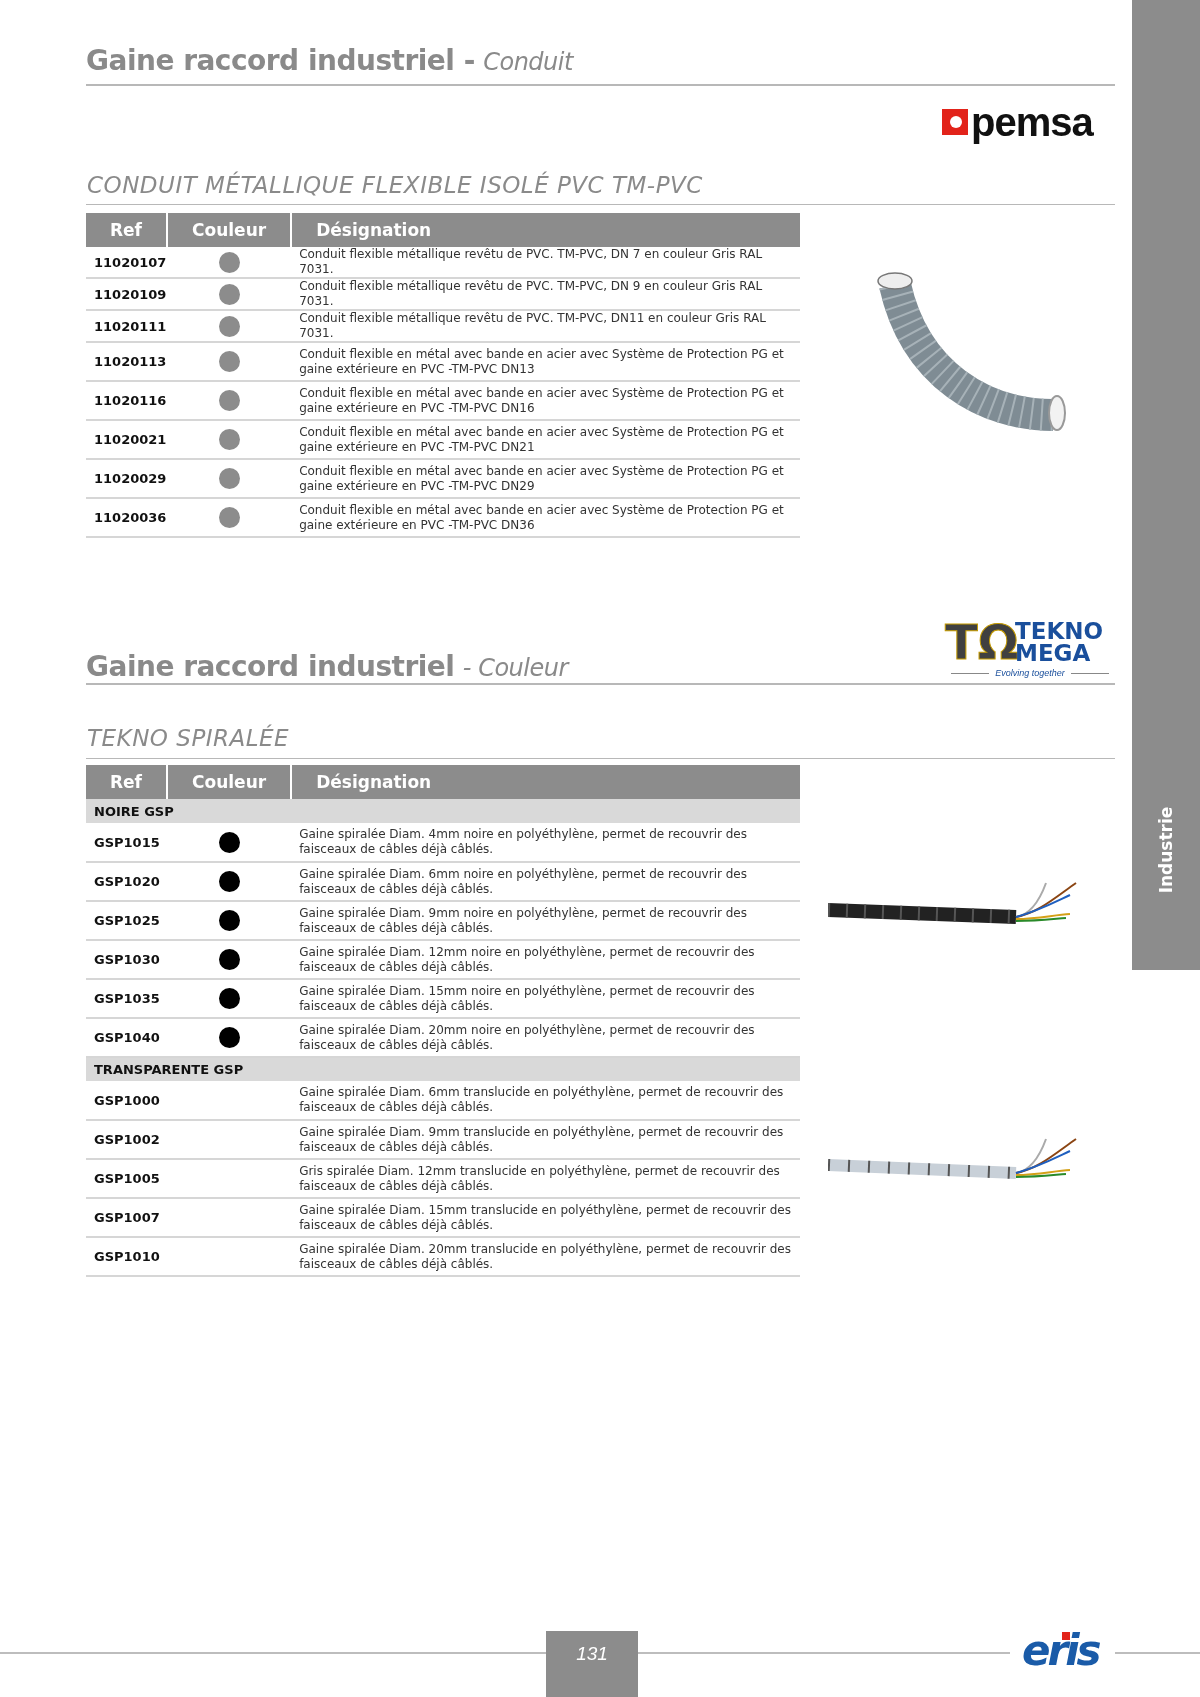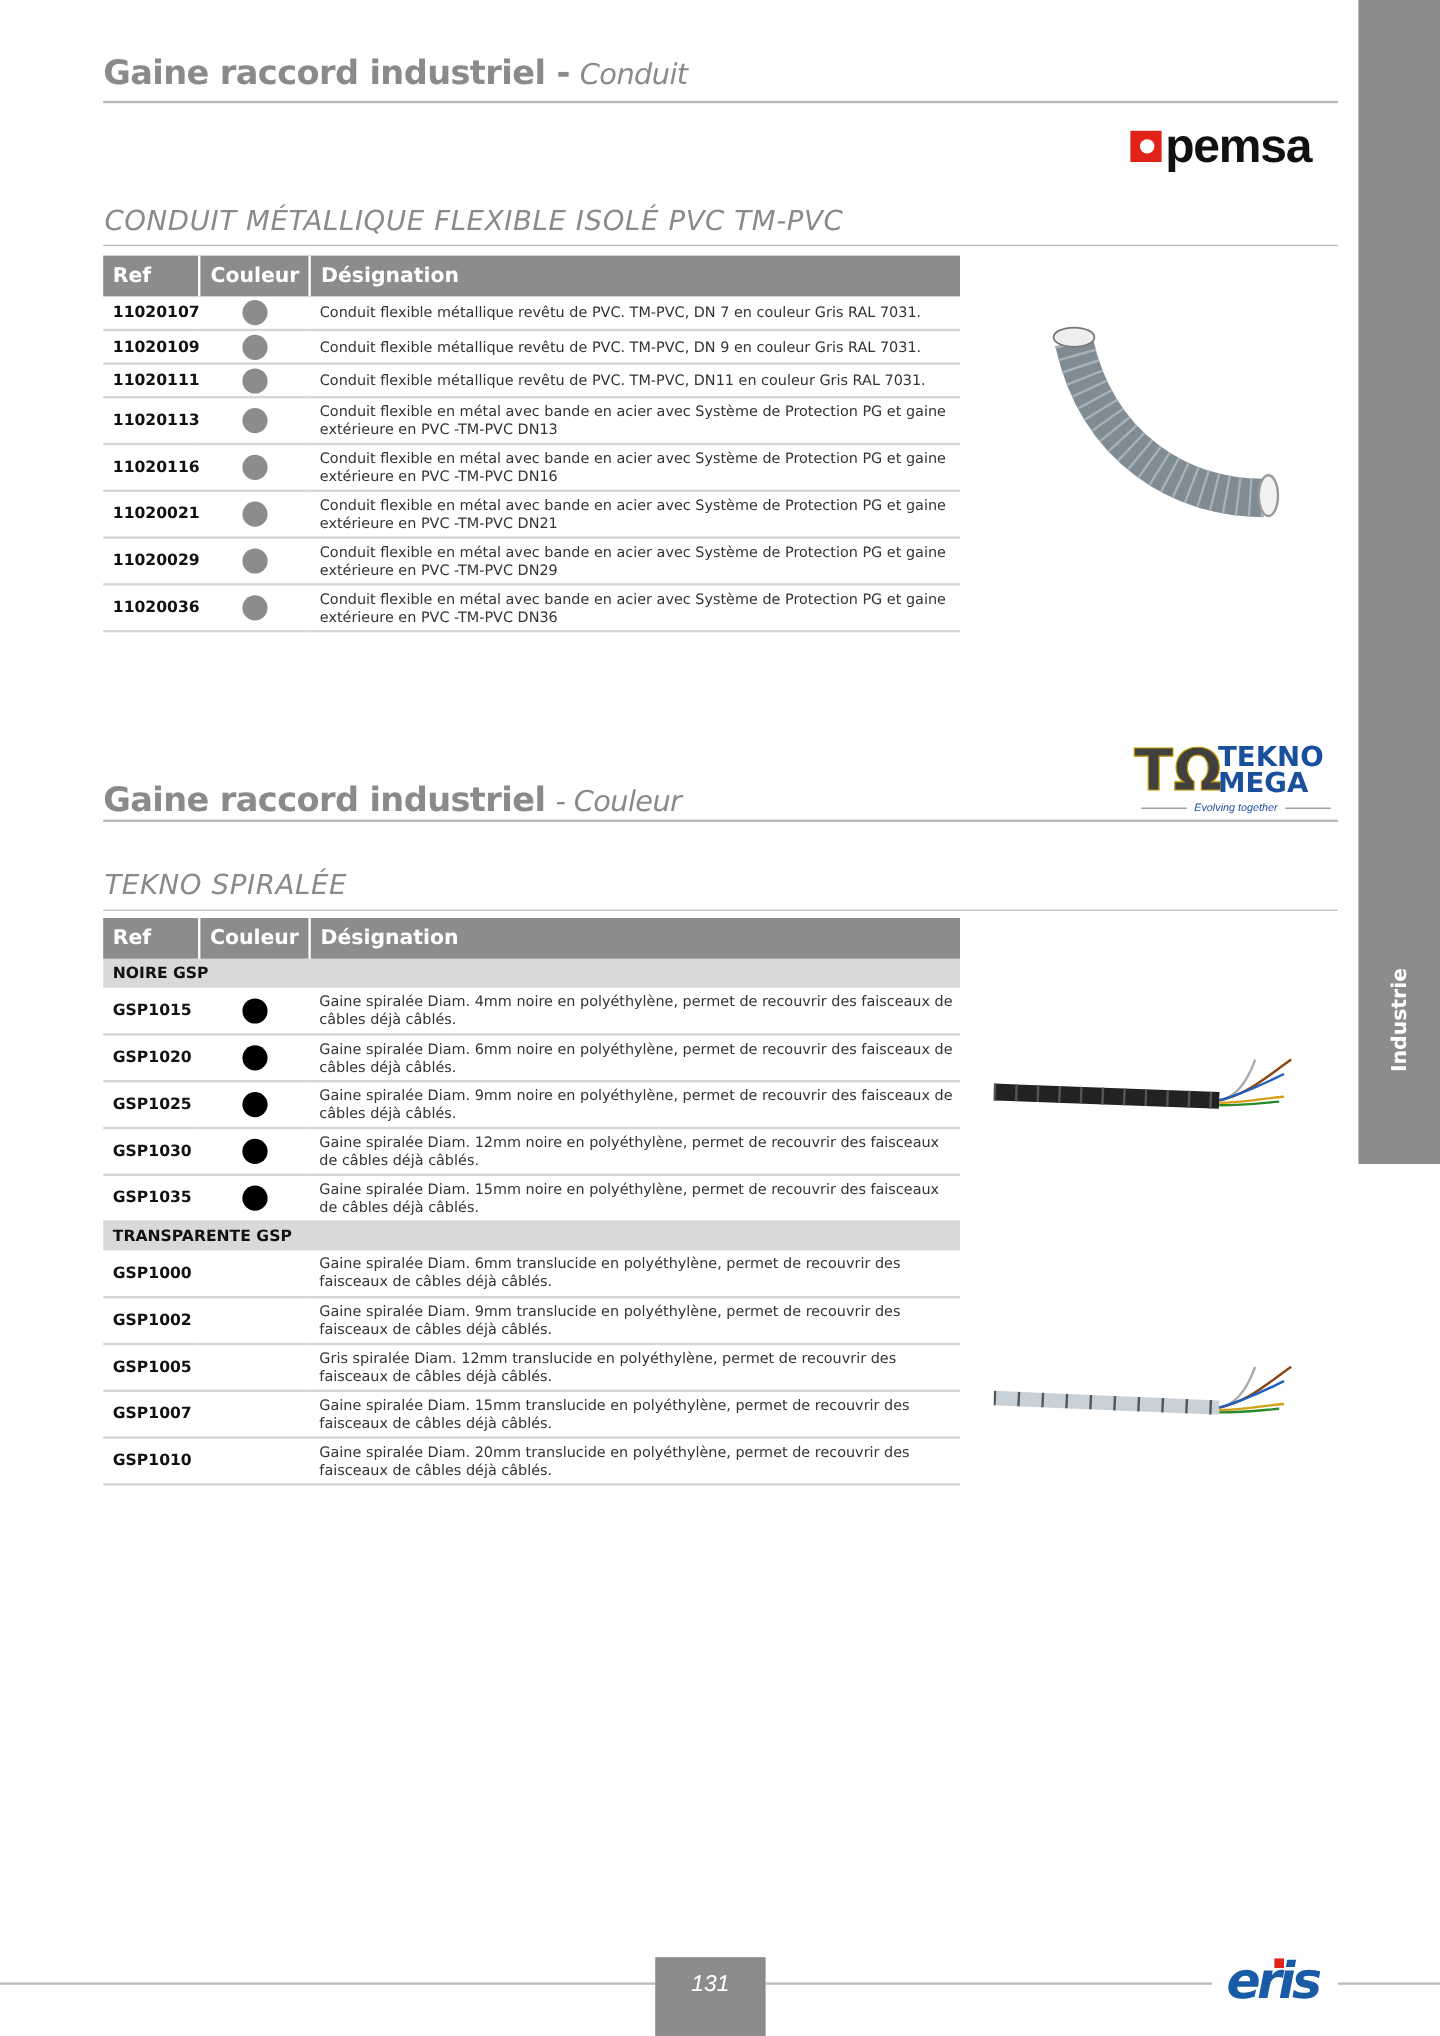--- a/index.html
+++ b/index.html
@@ -11,21 +11,21 @@
   .side-tab-label span { transform: rotate(-90deg); color: #fff; font-weight: bold; font-size: 17px; white-space: nowrap; font-family: "DejaVu Sans", sans-serif; }
 
   .page-title { position: absolute; left: 86px; font-size: 28px; color: #8a8a8a; font-family: "DejaVu Sans", sans-serif; letter-spacing: -0.5px; }
   .page-title .bold { font-weight: bold; }
   .page-title .light { font-weight: normal; font-size: 24px; font-style: italic; }
   .rule { position: absolute; height: 2px; background: #b8b8b8; }
 
   .section-title { position: absolute; left: 87px; font-size: 23px; font-style: italic; color: #8a8a8a; font-family: "DejaVu Sans", sans-serif; font-weight: normal; letter-spacing: 0.5px; }
 
   table.prod { position: absolute; left: 86px; width: 714px; border-collapse: collapse; font-family: "DejaVu Sans", sans-serif; }
-  table.prod th { background: #8c8c8c; color: #fff; font-weight: bold; font-size: 17px; text-align: left; height: 34px; padding: 0 8px; border-left: 2px solid #fff; }
+  table.prod th { background: #8c8c8c; color: #fff; font-weight: bold; font-size: 17px; text-align: left; height: 34px; padding: 0 24px; border-left: 2px solid #fff; }
   table.prod th:first-child { border-left: none; }
   table.prod td { font-size: 12px; vertical-align: middle; border-bottom: 2px solid #d6d6d6; color: #333; }
   table.prod td.ref { font-weight: bold; font-size: 13px; padding-left: 8px; width: 80px; color: #111; }
   table.prod td.color { width: 82px; text-align: center; }
   table.prod td.desc { padding-left: 8px; line-height: 15px; }
   table.prod tr.group td { background: #d9d9d9; font-weight: bold; font-size: 13px; padding-left: 8px; height: 24px; color: #111; border-bottom: none; }
   .dot { display: inline-block; width: 21px; height: 21px; border-radius: 50%; vertical-align: middle; }
 
   .logo-pemsa { position: absolute; left: 942px; top: 102px; display: flex; align-items: center; }
   .logo-pemsa .sq { width: 26px; height: 26px; background: #e2231a; position: relative; margin-right: 3px; }
@@ -176,20 +176,25 @@
       <tr>
         <td class="ref" style="height:39px">GSP1030</td>
         <td class="color"><span class="dot" style="background:#000000"></span></td>
         <td class="desc">Gaine spiralée Diam. 12mm noire en polyéthylène, permet de recouvrir des faisceaux de câbles déjà câblés.</td>
       </tr>
       <tr>
         <td class="ref" style="height:39px">GSP1035</td>
         <td class="color"><span class="dot" style="background:#000000"></span></td>
         <td class="desc">Gaine spiralée Diam. 15mm noire en polyéthylène, permet de recouvrir des faisceaux de câbles déjà câblés.</td>
       </tr>
+      <tr>
+        <td class="ref" style="height:39px">GSP1040</td>
+        <td class="color"><span class="dot" style="background:#000000"></span></td>
+        <td class="desc">Gaine spiralée Diam. 20mm noire en polyéthylène, permet de recouvrir des faisceaux de câbles déjà câblés.</td>
+      </tr>
       <tr class="group">
         <td colspan="3">TRANSPARENTE GSP</td>
       </tr>
       <tr>
         <td class="ref" style="height:39px">GSP1000</td>
         <td class="color"></td>
         <td class="desc">Gaine spiralée Diam. 6mm translucide en polyéthylène, permet de recouvrir des faisceaux de câbles déjà câblés.</td>
       </tr>
       <tr>
         <td class="ref" style="height:39px">GSP1002</td>

